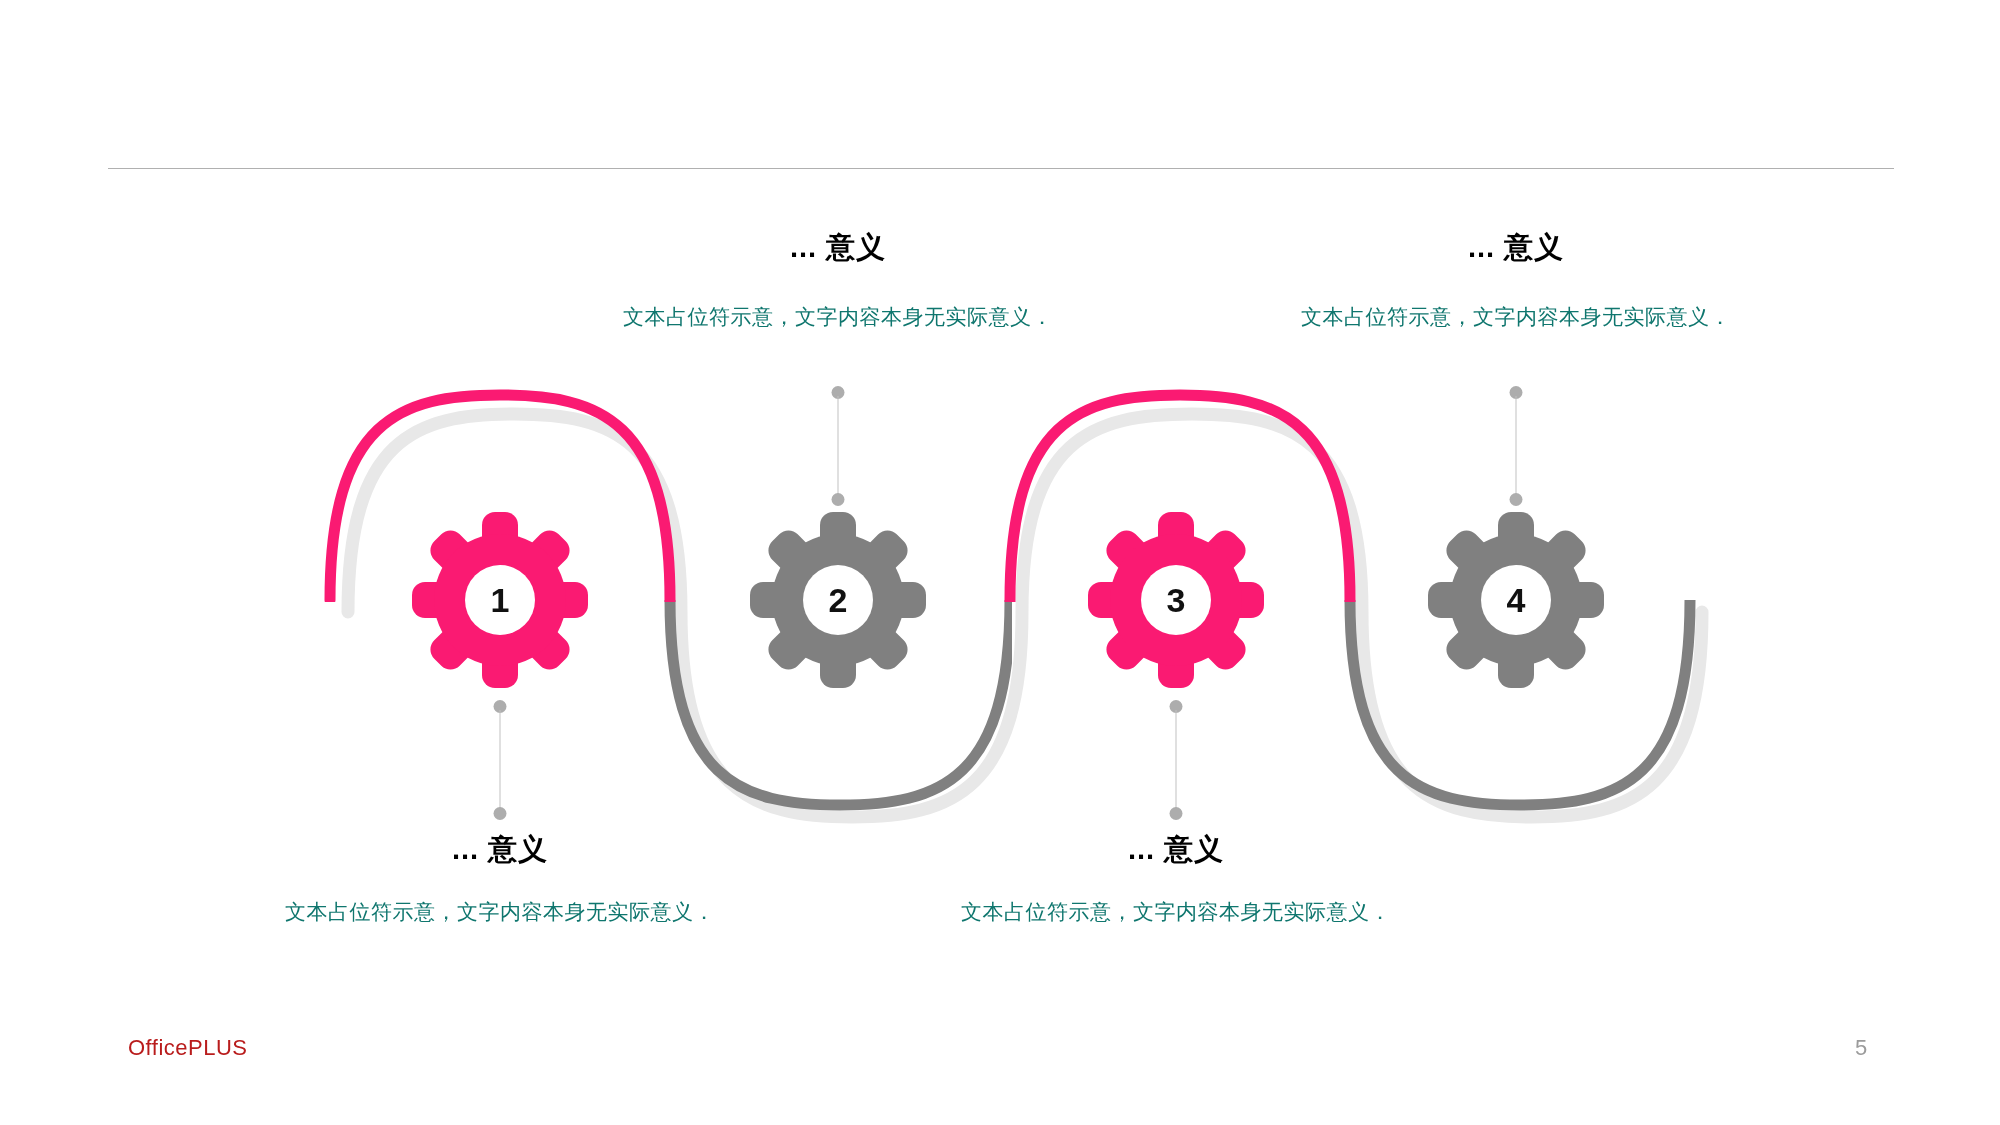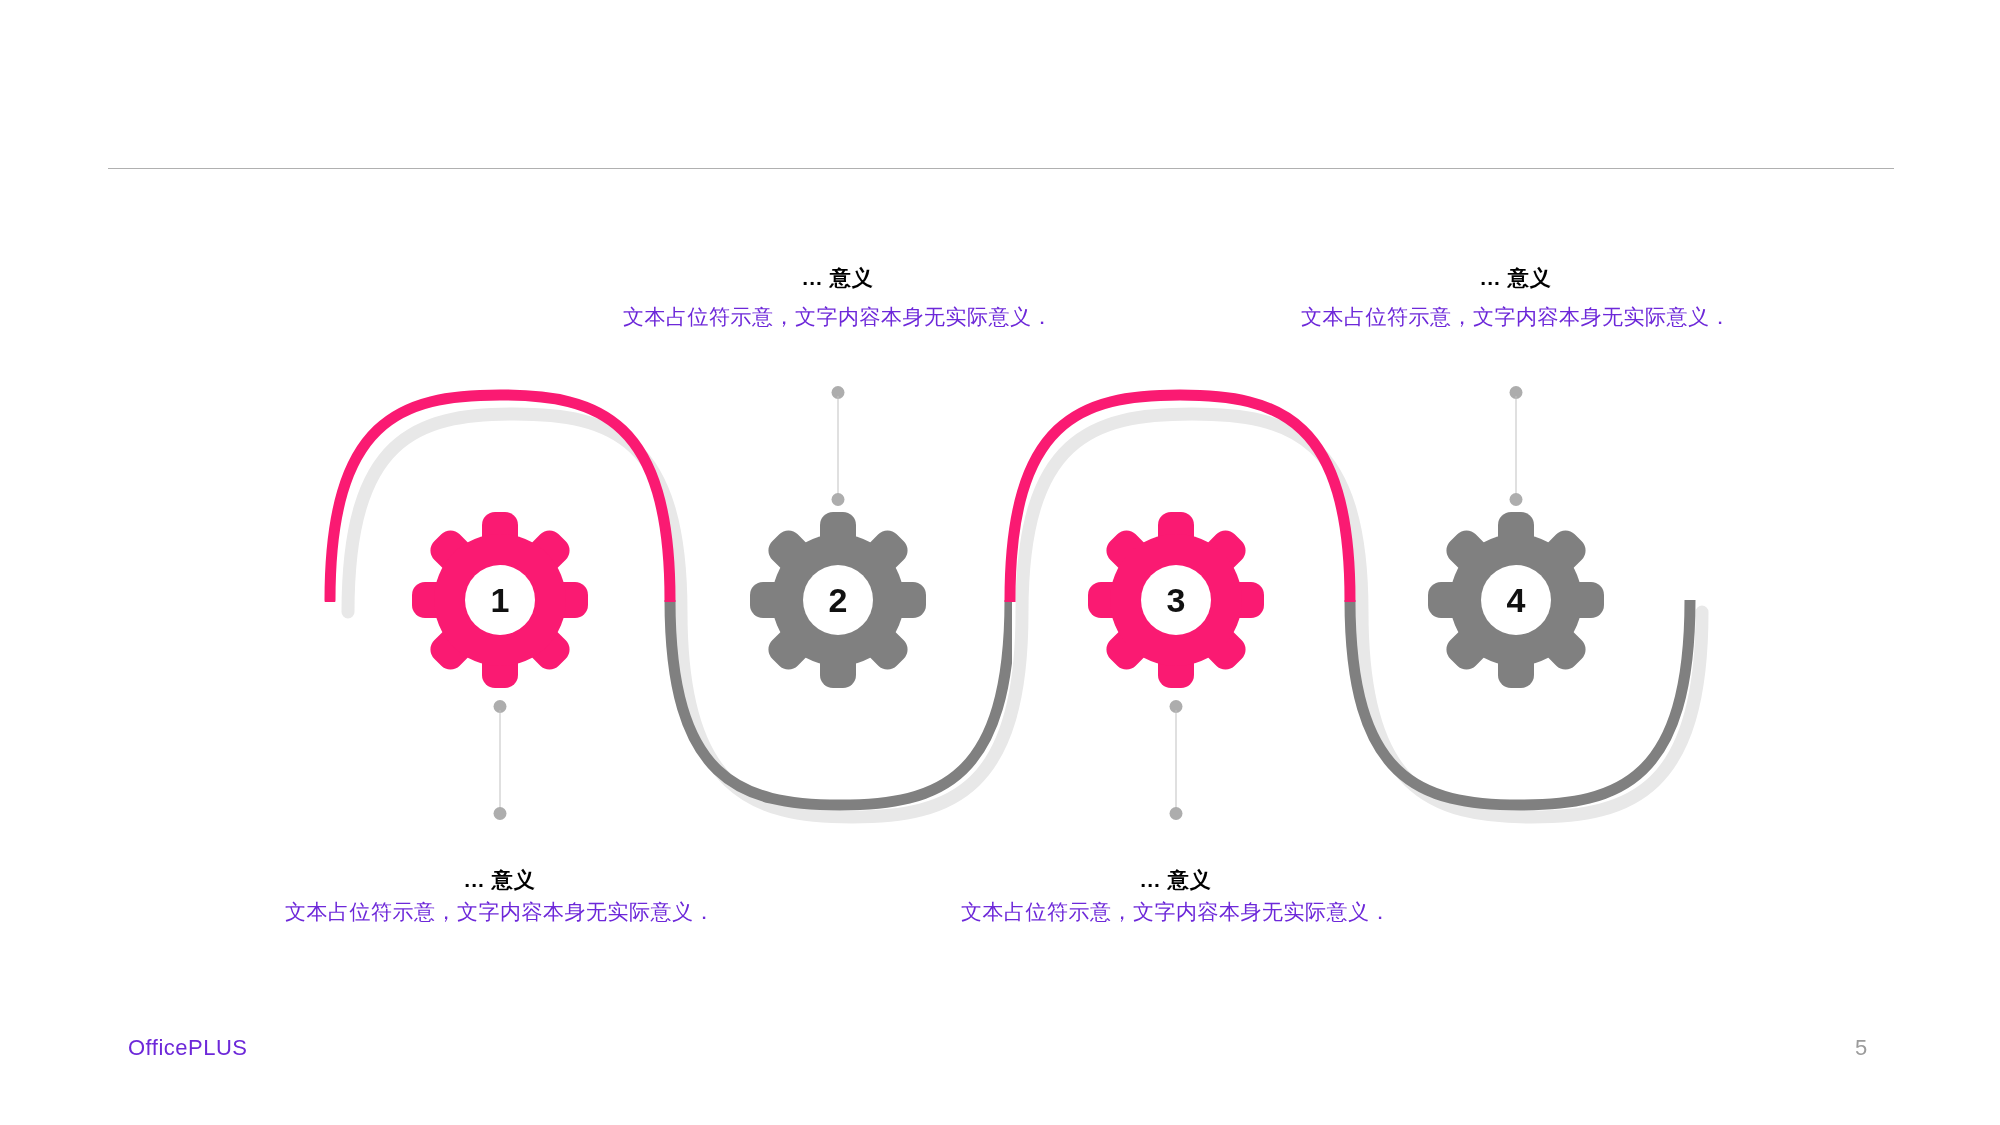--- a/index.html
+++ b/index.html
@@ -95,43 +95,42 @@
     width: 13px;
     height: 13px;
     border-radius: 50%;
     background: #adadad;
   }
 
   
   .item-title {
     position: absolute;
     transform: translateX(-50%);
-    font-size: 21px;
+    font-size: 29px;
     font-weight: bold;
     color: #000000;
     white-space: nowrap;
     letter-spacing: 1px;
-    margin-top: 36px;
   }
   .item-body {
     position: absolute;
     transform: translateX(-50%);
     font-size: 21px;
-    color: #6d28d9;
+    color: #0f766e;
     white-space: nowrap;
     letter-spacing: 0.5px;
   }
 
   
   .footer-brand {
     position: absolute;
     left: 128px;
     top: 1035px;
     font-size: 22px;
-    color: #6d28d9;
+    color: #b91c1c;
     letter-spacing: 0.5px;
   }
   .footer-page {
     position: absolute;
     left: 1855px;
     top: 1035px;
     font-size: 22px;
     color: #9b9b9b;
   }
 </style>

